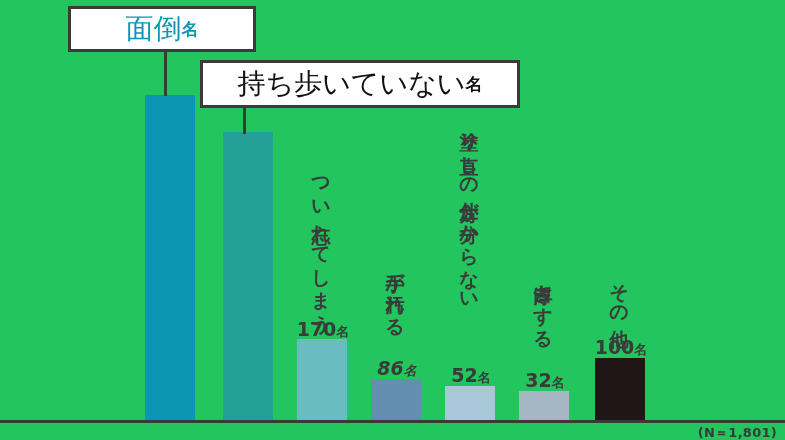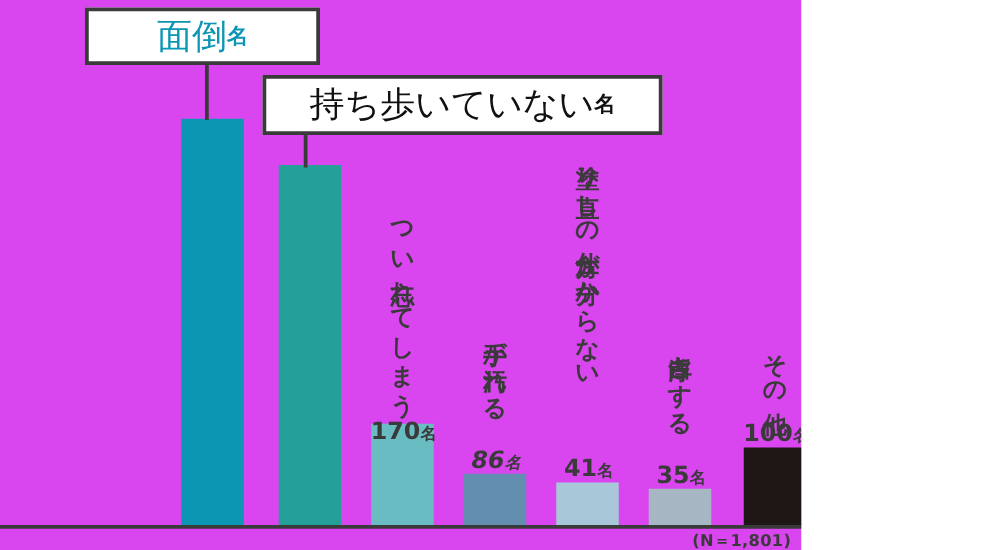--- a/index.html
+++ b/index.html
@@ -5,23 +5,23 @@
   html, body {
     margin: 0;
     padding: 0;
     background: #ffffff;
   }
   body {
     font-family: "DejaVu Sans", "Liberation Sans", sans-serif;
   }
   #chart-root {
     position: relative;
-    width: 641px;
+    width: 785px;
     height: 440px;
-    background: #d946ef;
+    background: #22c55e;
     overflow: hidden;
   }
 
   
   .axis-line {
     position: absolute;
     left: 0;
     width: 785px;
     height: 3px;
     background: #3a3a3a;
@@ -58,21 +58,21 @@
     top: 6px;
     width: 188px;
     height: 46px;
     color: #0d96b3;
   }
   #callout-mendou .label-text { font-size: 28px; }
   #callout-mendou .big { font-size: 31px; padding-left: 10px; }
   #callout-mendou .unit { font-size: 17px; }
 
   #callout-mochiaruki {
-    left: 210px;
+    left: 200px;
     top: 60px;
     width: 320px;
     height: 48px;
     color: #111111;
     align-items: center;
   }
   #callout-mochiaruki .label-text { font-size: 28px; }
   #callout-mochiaruki .big { font-size: 31px; padding-left: 10px; }
   #callout-mochiaruki .unit { font-size: 17px; }
 
@@ -148,34 +148,34 @@
     <span class="label-text">持ち歩いていない</span>
     <span class="unit">名</span>
   </div>
 
   <div class="vlabel" style="left:312px; top:165px; height:150px;">つい忘れてしまう</div>
   <div class="vlabel" style="left:386px; top:258px; height:100px;">手が汚れる</div>
   <div class="vlabel" style="left:460px; top:118px; height:246px;">塗り直しの仕方が分からない</div>
   <div class="vlabel" style="left:534px; top:270px; height:100px;">白浮きする</div>
   <div class="vlabel" style="left:610px; top:270px; height:62px;">その他</div>
 
-  <div class="vallabel" style="left:294px; top:320px; width:58px;margin-top:16px;">
+  <div class="vallabel" style="left:294px; top:320px; width:58px;">
     <span class="num">170</span><span class="unit">名</span>
   </div>
 
   <div class="vallabel" style="left:368px; top:359px; width:58px;font-style:italic;">
     <span class="num">86</span><span class="unit">名</span>
   </div>
 
   <div class="vallabel" style="left:442px; top:366px; width:58px;">
-    <span class="num">41</span><span class="unit">名</span>
+    <span class="num">52</span><span class="unit">名</span>
   </div>
 
   <div class="vallabel" style="left:516px; top:371px; width:58px;">
-    <span class="num">35</span><span class="unit">名</span>
+    <span class="num">32</span><span class="unit">名</span>
   </div>
 
   <div class="vallabel" style="left:592px; top:338px; width:58px;">
     <span class="num">100</span><span class="unit">名</span>
   </div>
 
   <div id="footnote">(N＝1,801)</div>
 
 </div>
 

